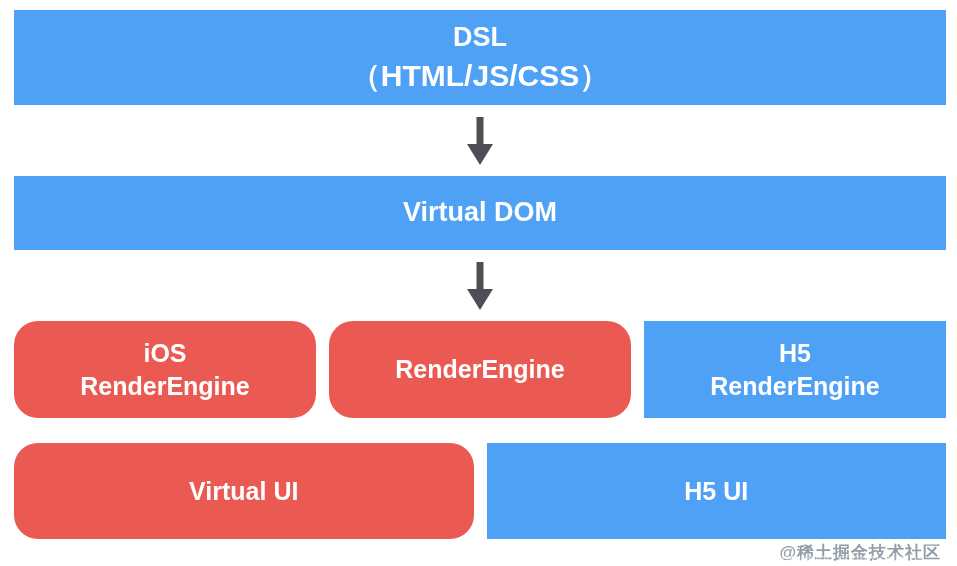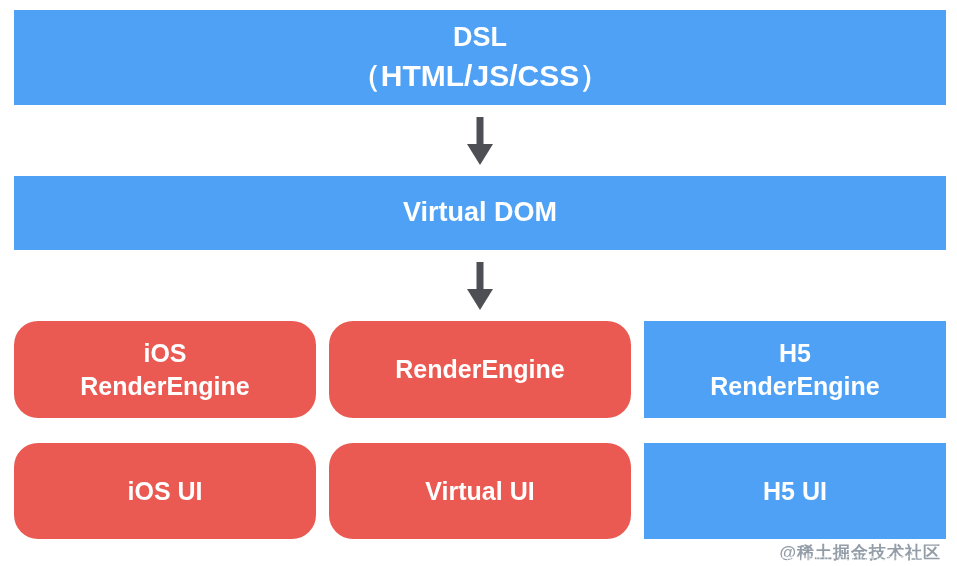--- a/index.html
+++ b/index.html
@@ -118,23 +118,20 @@
         <div>RenderEngine</div>
       </div>
       <div class="box blue">
         <div>H5</div>
         <div>RenderEngine</div>
       </div>
     </div>
 
     <div class="tri-row row-ui">
       <div class="box red">
-        <div>iOS UI</div>
-      </div>
-      <div class="box red">
         <div>Virtual UI</div>
       </div>
       <div class="box blue">
         <div>H5 UI</div>
       </div>
     </div>
 
   </div>
 
   <div class="watermark">

